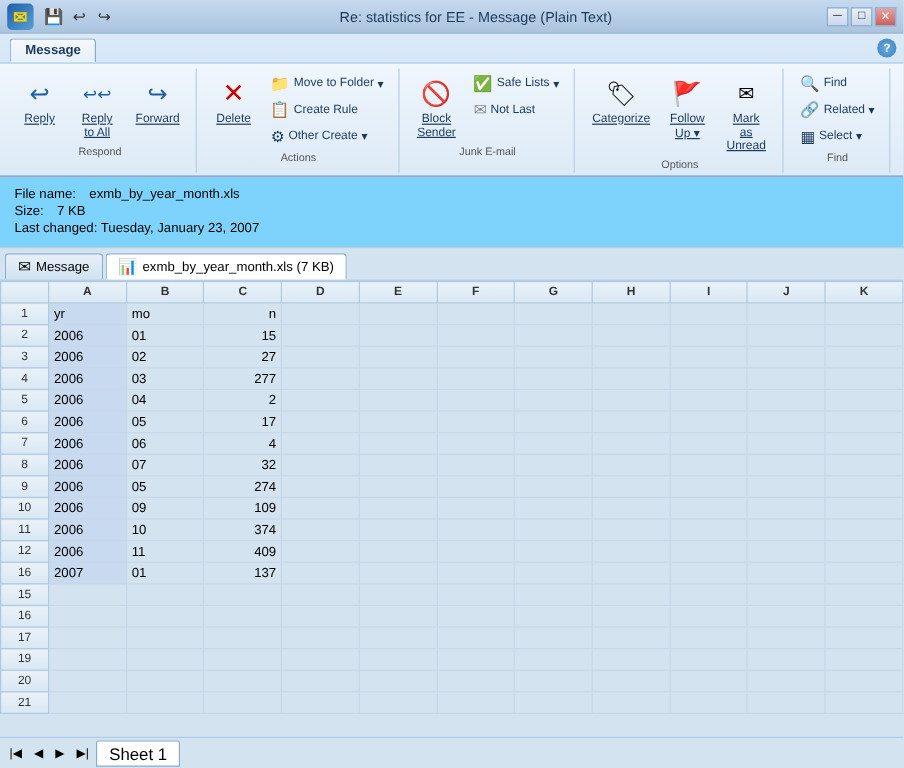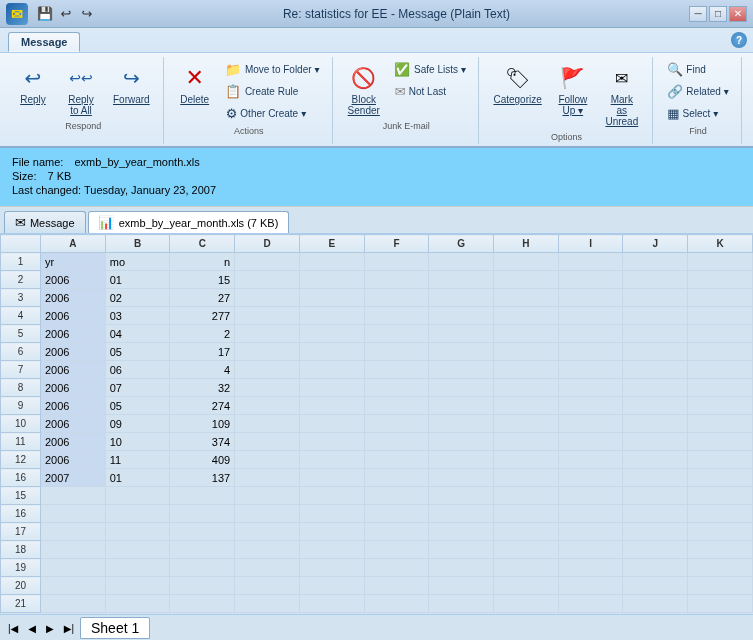--- a/index.html
+++ b/index.html
@@ -602,34 +602,20 @@
             <td></td>
             <td></td>
             <td></td>
             <td></td>
             <td></td>
             <td></td>
             <td></td>
             <td></td>
           </tr>
           <tr>
-            <td class="row-header">18</td>
-            <td></td>
-            <td></td>
-            <td></td>
-            <td></td>
-            <td></td>
-            <td></td>
-            <td></td>
-            <td></td>
-            <td></td>
-            <td></td>
-            <td></td>
-          </tr>
-          <tr>
             <td class="row-header">19</td>
             <td></td>
             <td></td>
             <td></td>
             <td></td>
             <td></td>
             <td></td>
             <td></td>
             <td></td>
             <td></td>

